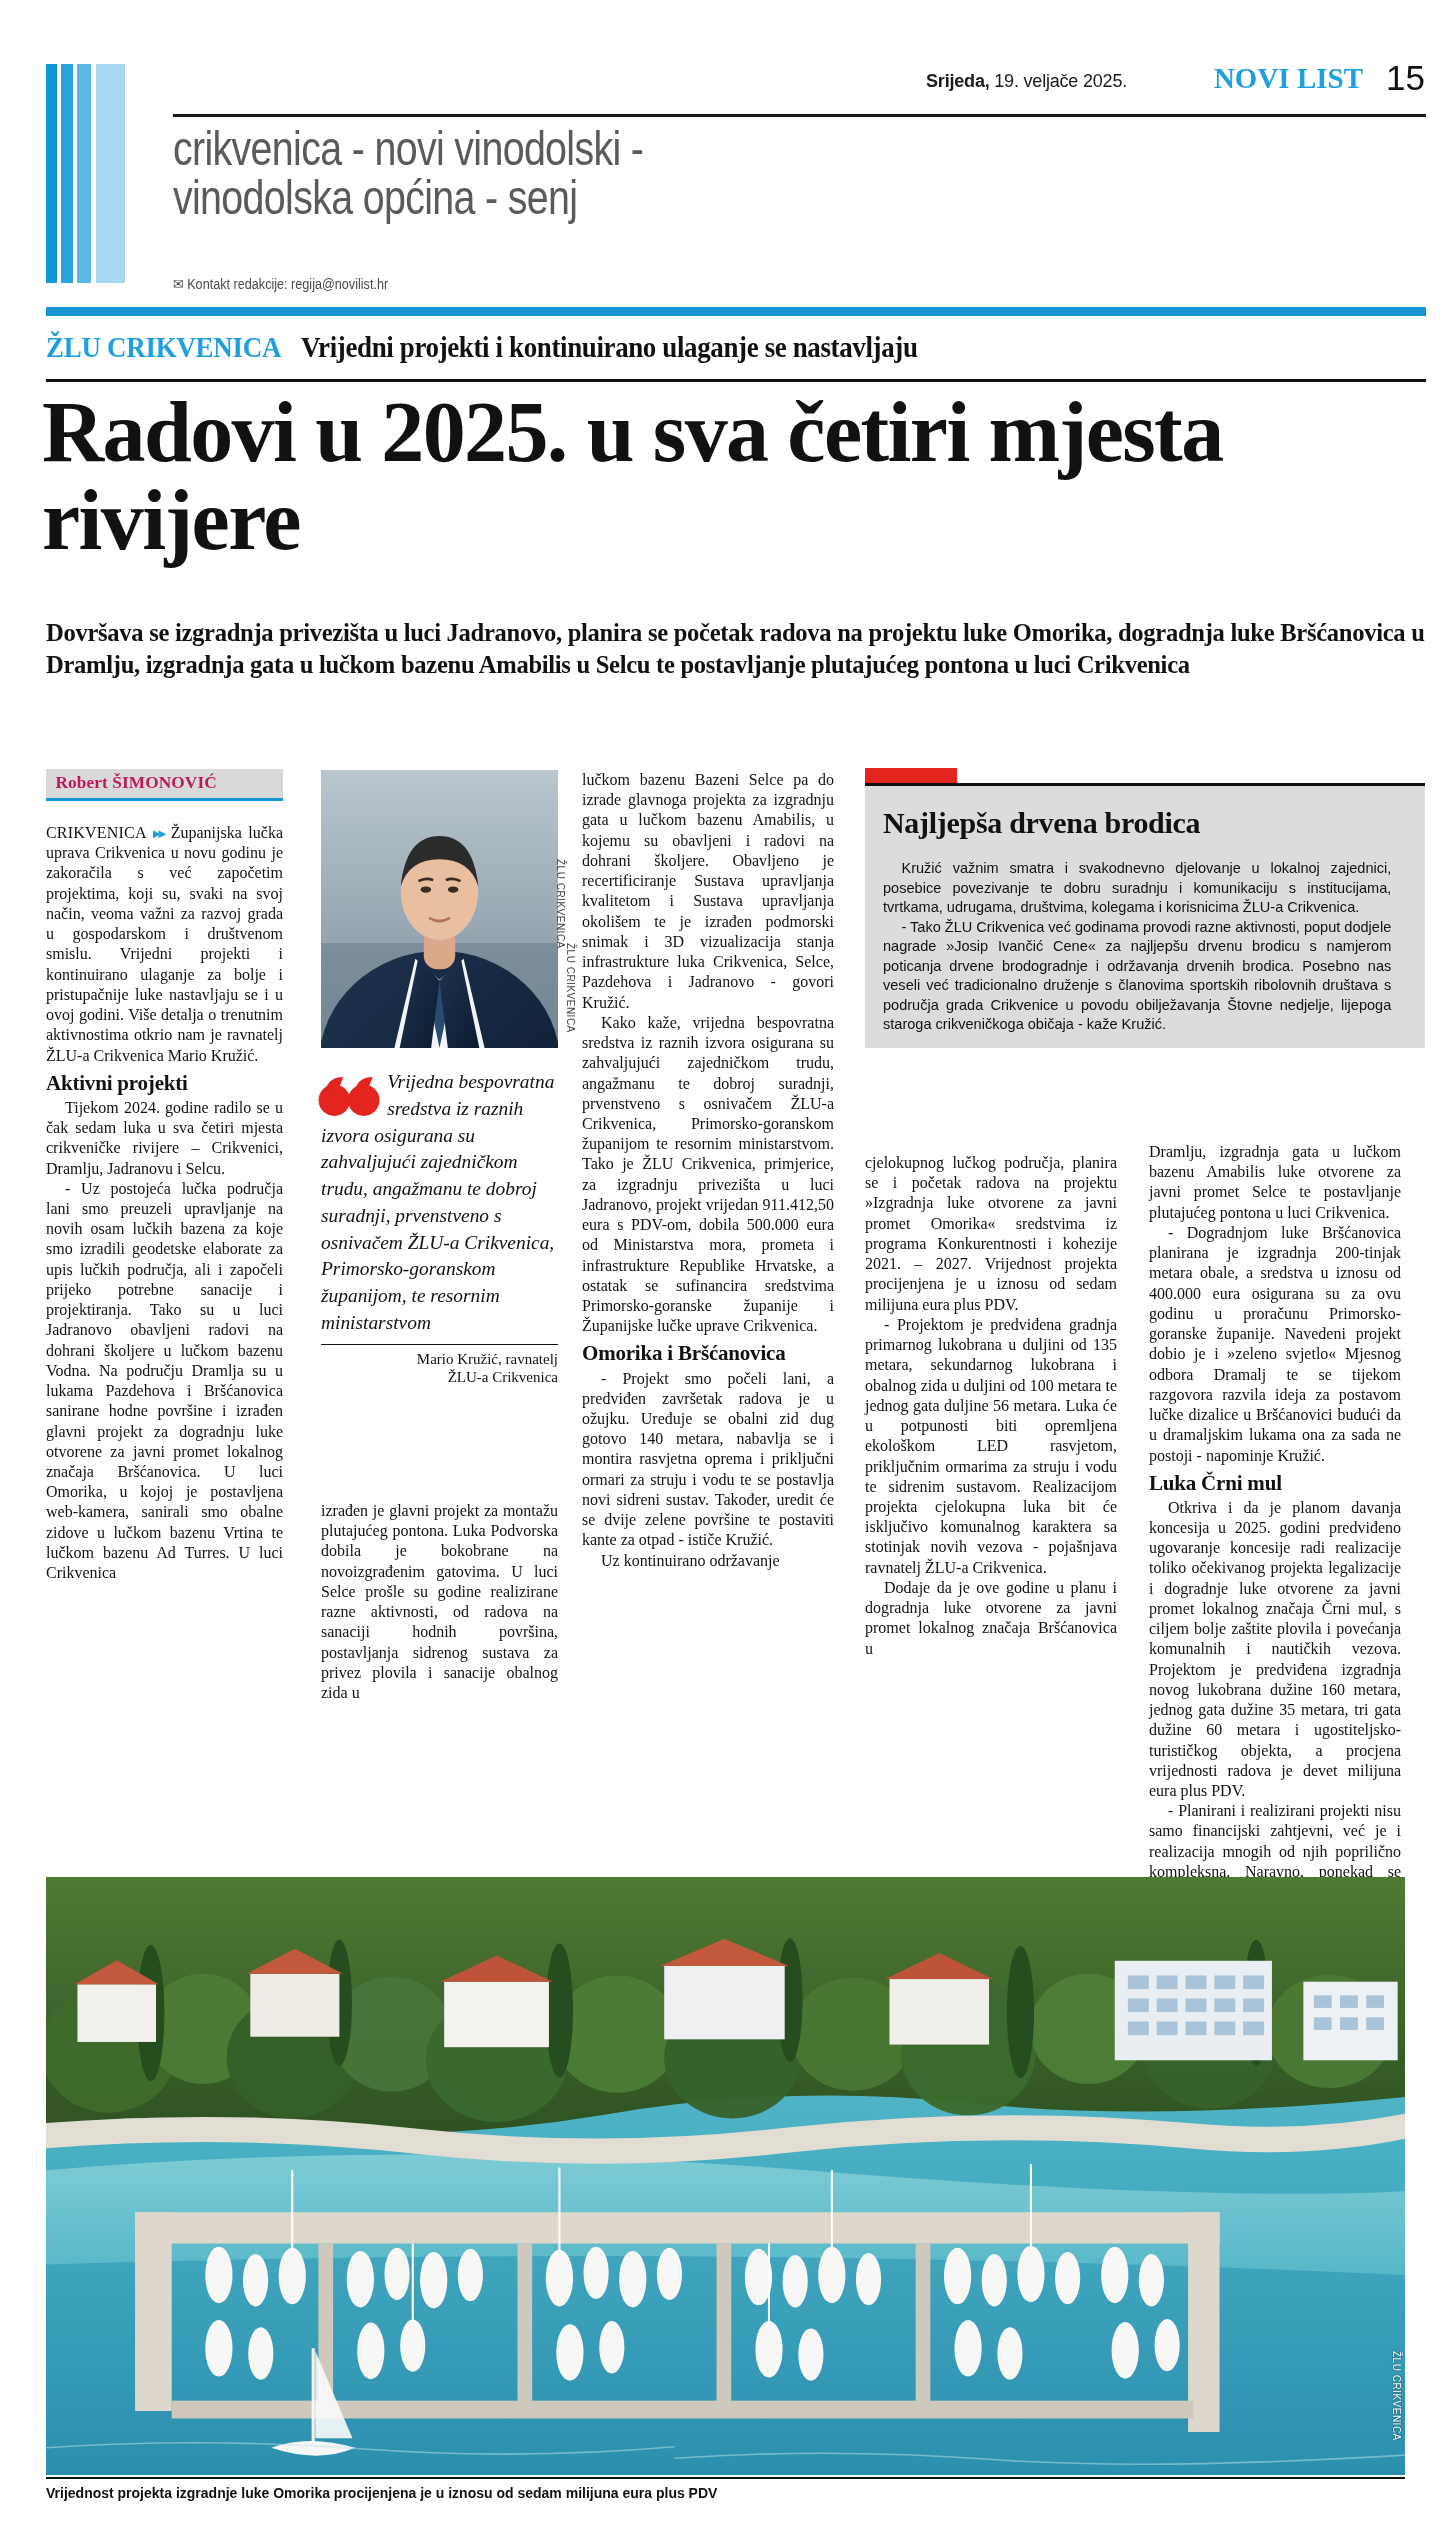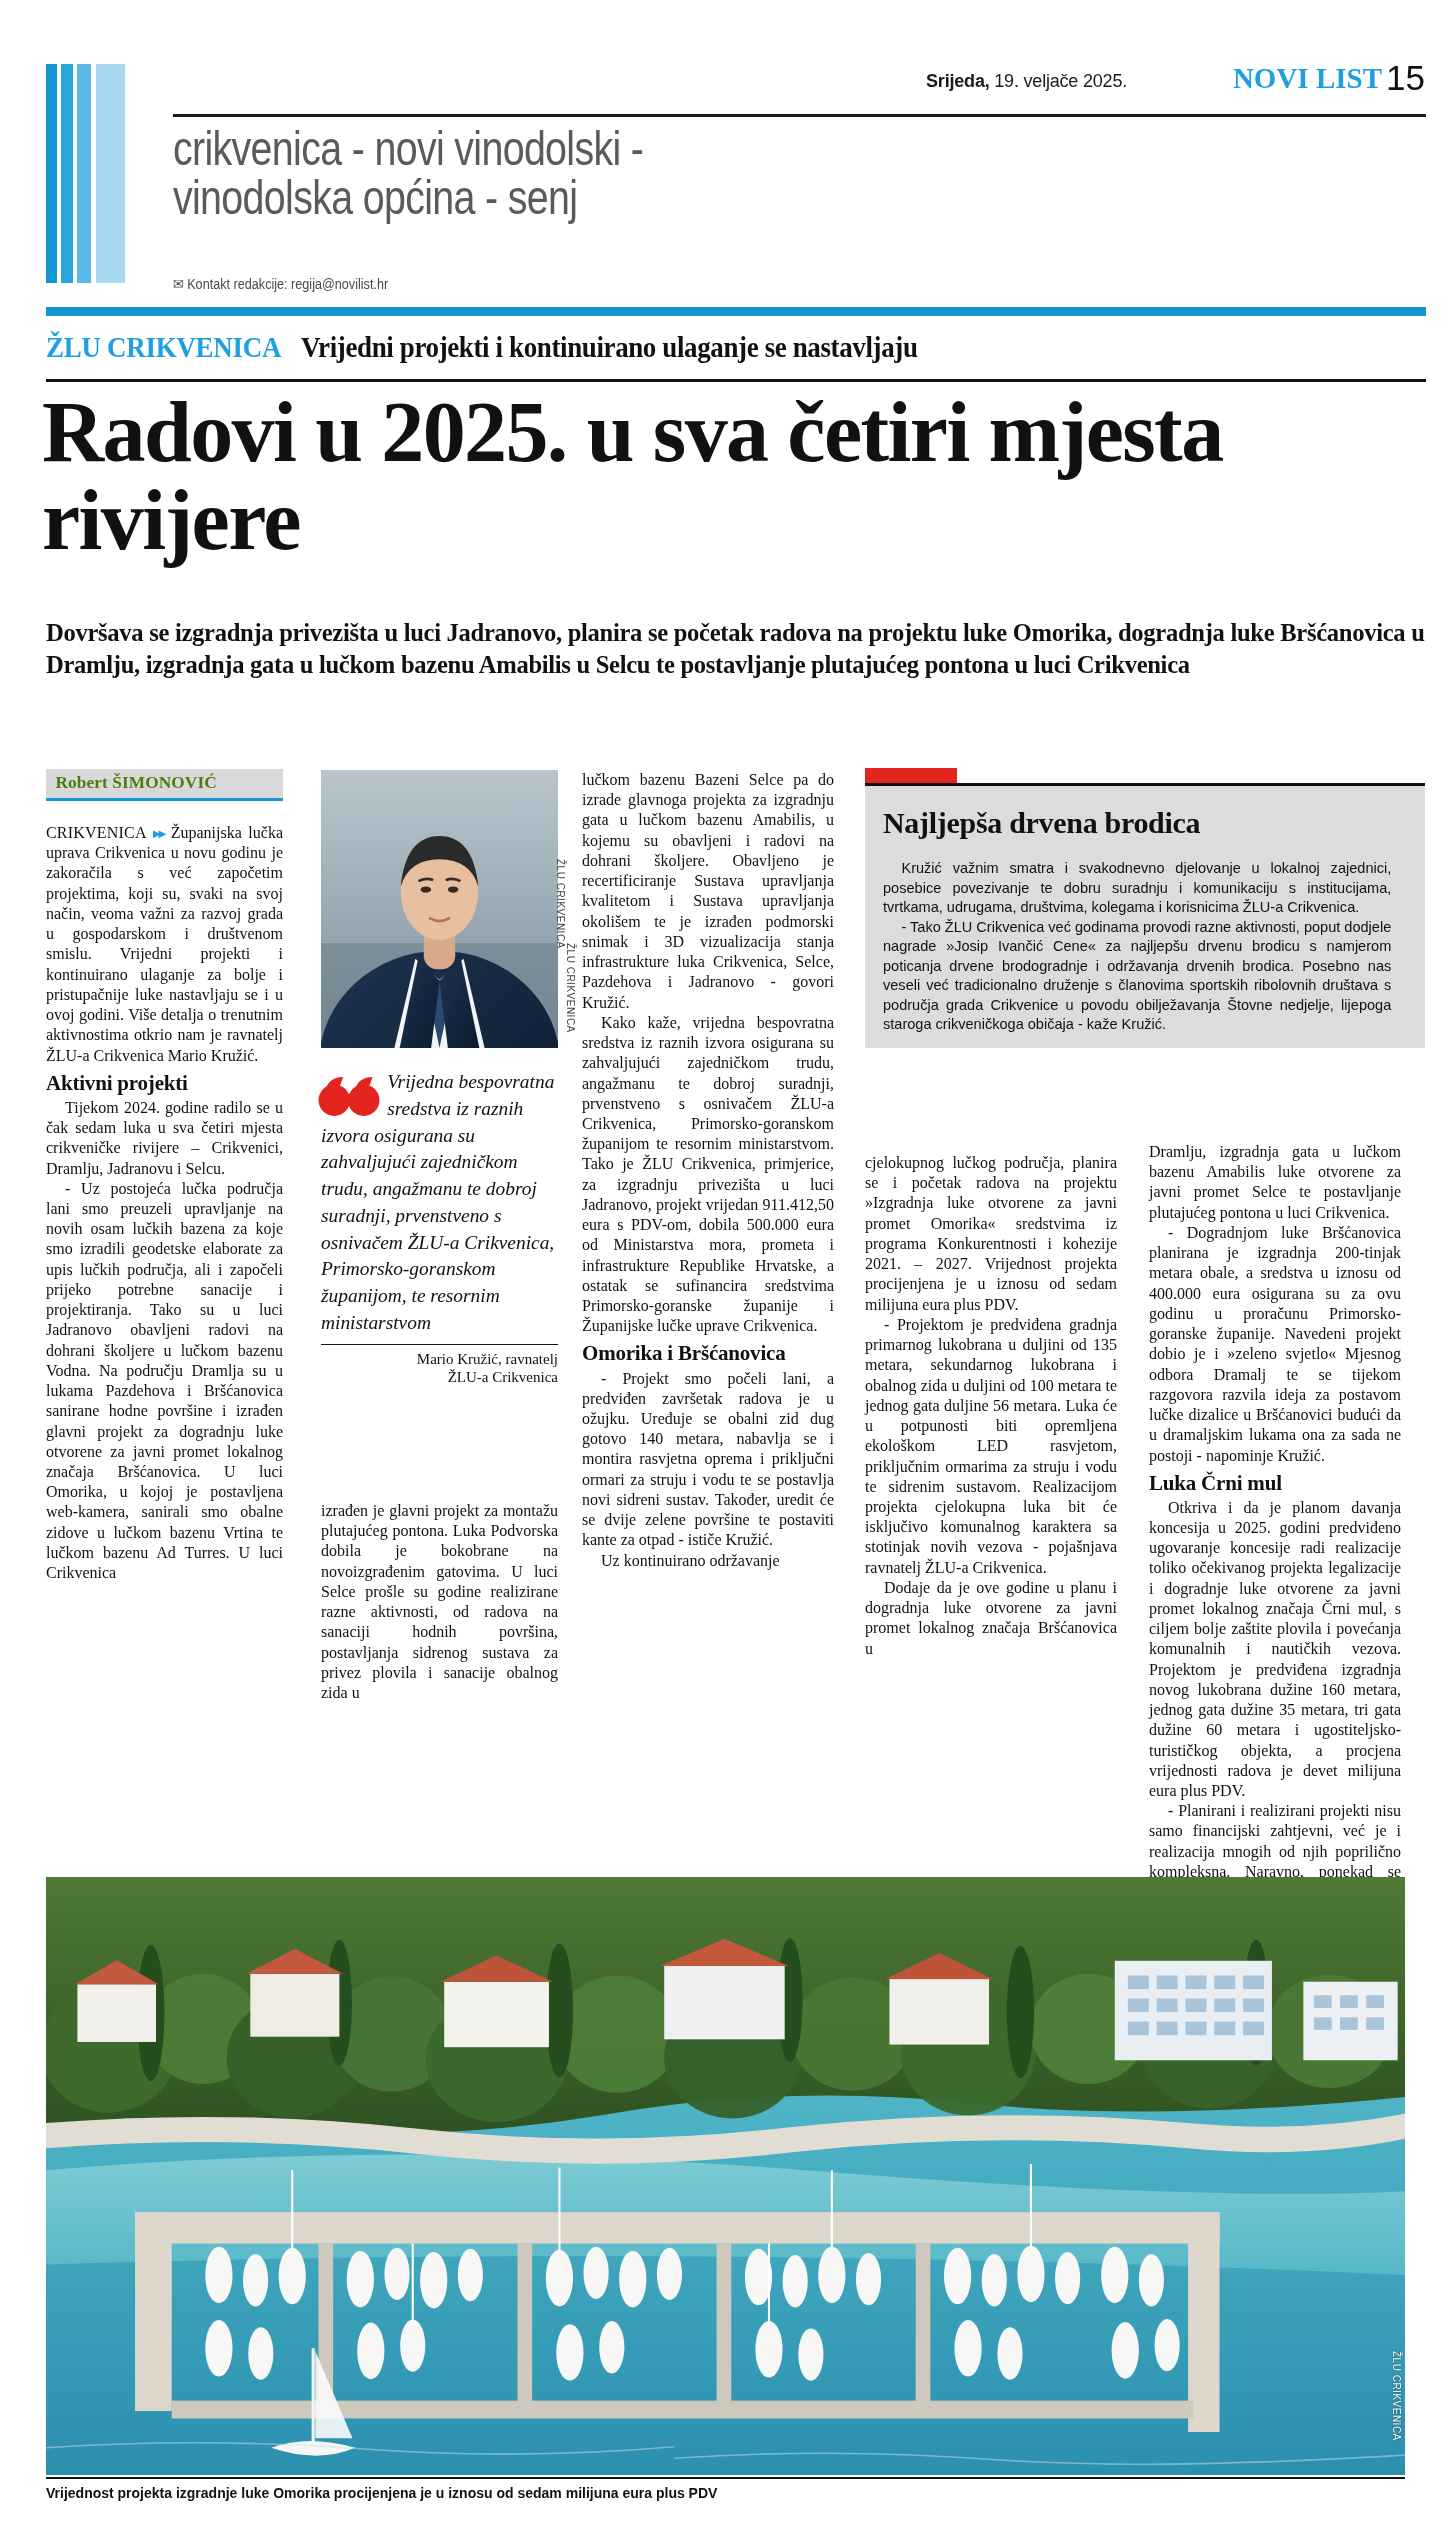--- a/index.html
+++ b/index.html
@@ -10,21 +10,21 @@
   .mast-bars{position:absolute;left:46px;top:64px;width:97px;height:219px;display:flex;gap:4.7px;}
   .mast-bars i{display:block;height:100%;}
   .bar1{width:10.5px;background:#1496d4;}
   .bar2{width:11.5px;background:#2ba3dc;}
   .bar3{width:13.6px;background:#5ab9e6;}
   .bar4{width:29px;background:#a8d8f0;}
 
   .dateline{position:absolute;right:325px;top:71px;font-size:18px;color:#1a1a1a;letter-spacing:-0.2px;
             font-family:"Liberation Sans",sans-serif;white-space:nowrap;}
   .dateline b{font-weight:700;text-align:right;}
-  .novilist{position:absolute;right:70px;top:62px;font-size:29px;font-weight:700;color:#1e9fe0;
+  .novilist{position:absolute;right:89px;top:62px;font-size:29px;font-weight:700;color:#1e9fe0;
             font-family:"Liberation Serif",serif;letter-spacing:0px;white-space:nowrap;}
   .pagenum{position:absolute;right:27px;top:58px;font-size:35px;color:#111;
            font-family:"Liberation Sans",sans-serif;font-weight:400;}
   .rule-top{position:absolute;left:173px;right:26px;top:114px;height:2.6px;background:#1a1a1a;}
 
   .sectitle{position:absolute;left:173px;top:124px;width:1048px;font-family:"Liberation Sans",sans-serif;
             font-size:48px;line-height:1.03;color:#5a5a5a;font-weight:400;letter-spacing:-0.8px;
             transform:scaleX(.82);transform-origin:left top;}
   .contact{position:absolute;left:173px;top:275px;font-family:"Liberation Sans",sans-serif;font-size:14.7px;
            color:#4a4a4a;transform:scaleX(.86);transform-origin:left top;white-space:nowrap;}
@@ -45,21 +45,21 @@
             font-weight:700;font-size:86px;line-height:1.02;color:#111;letter-spacing:-1.6px;}
 
   
   .standfirst{position:absolute;left:46px;right:16px;top:617px;font-family:"Liberation Serif",serif;
               font-weight:700;font-size:24.6px;line-height:1.30;color:#111;letter-spacing:-0.3px;}
 
   
   .byline{position:absolute;left:46px;top:769px;width:237px;height:32px;background:#d9d9d9;
           border-bottom:3.7px solid #1496d4;box-sizing:border-box;}
   .byline span{display:block;padding:4.2px 0 0 9.4px;font-family:"Liberation Serif",serif;font-weight:700;
-               font-size:17.3px;color:#4d7c0f;letter-spacing:0.1px;}
+               font-size:17.3px;color:#be185d;letter-spacing:0.1px;}
 
   
   .col{position:absolute;font-family:"Liberation Serif",serif;font-size:16px;line-height:1.265;
        color:#111;text-align:justify;hyphens:auto;}
   .col p{margin:0;text-indent:19px;}
   .col p.noind{text-indent:0;}
   .col h3{margin:5.8px 0 3.1px 0;font-size:21px;font-weight:700;letter-spacing:-0.2px;line-height:1.1;}
   .dropcap{font-weight:400;letter-spacing:0.2px;}
   .arrows{color:#1e9fe0;font-weight:700;letter-spacing:-1.6px;font-size:14px;}
 

